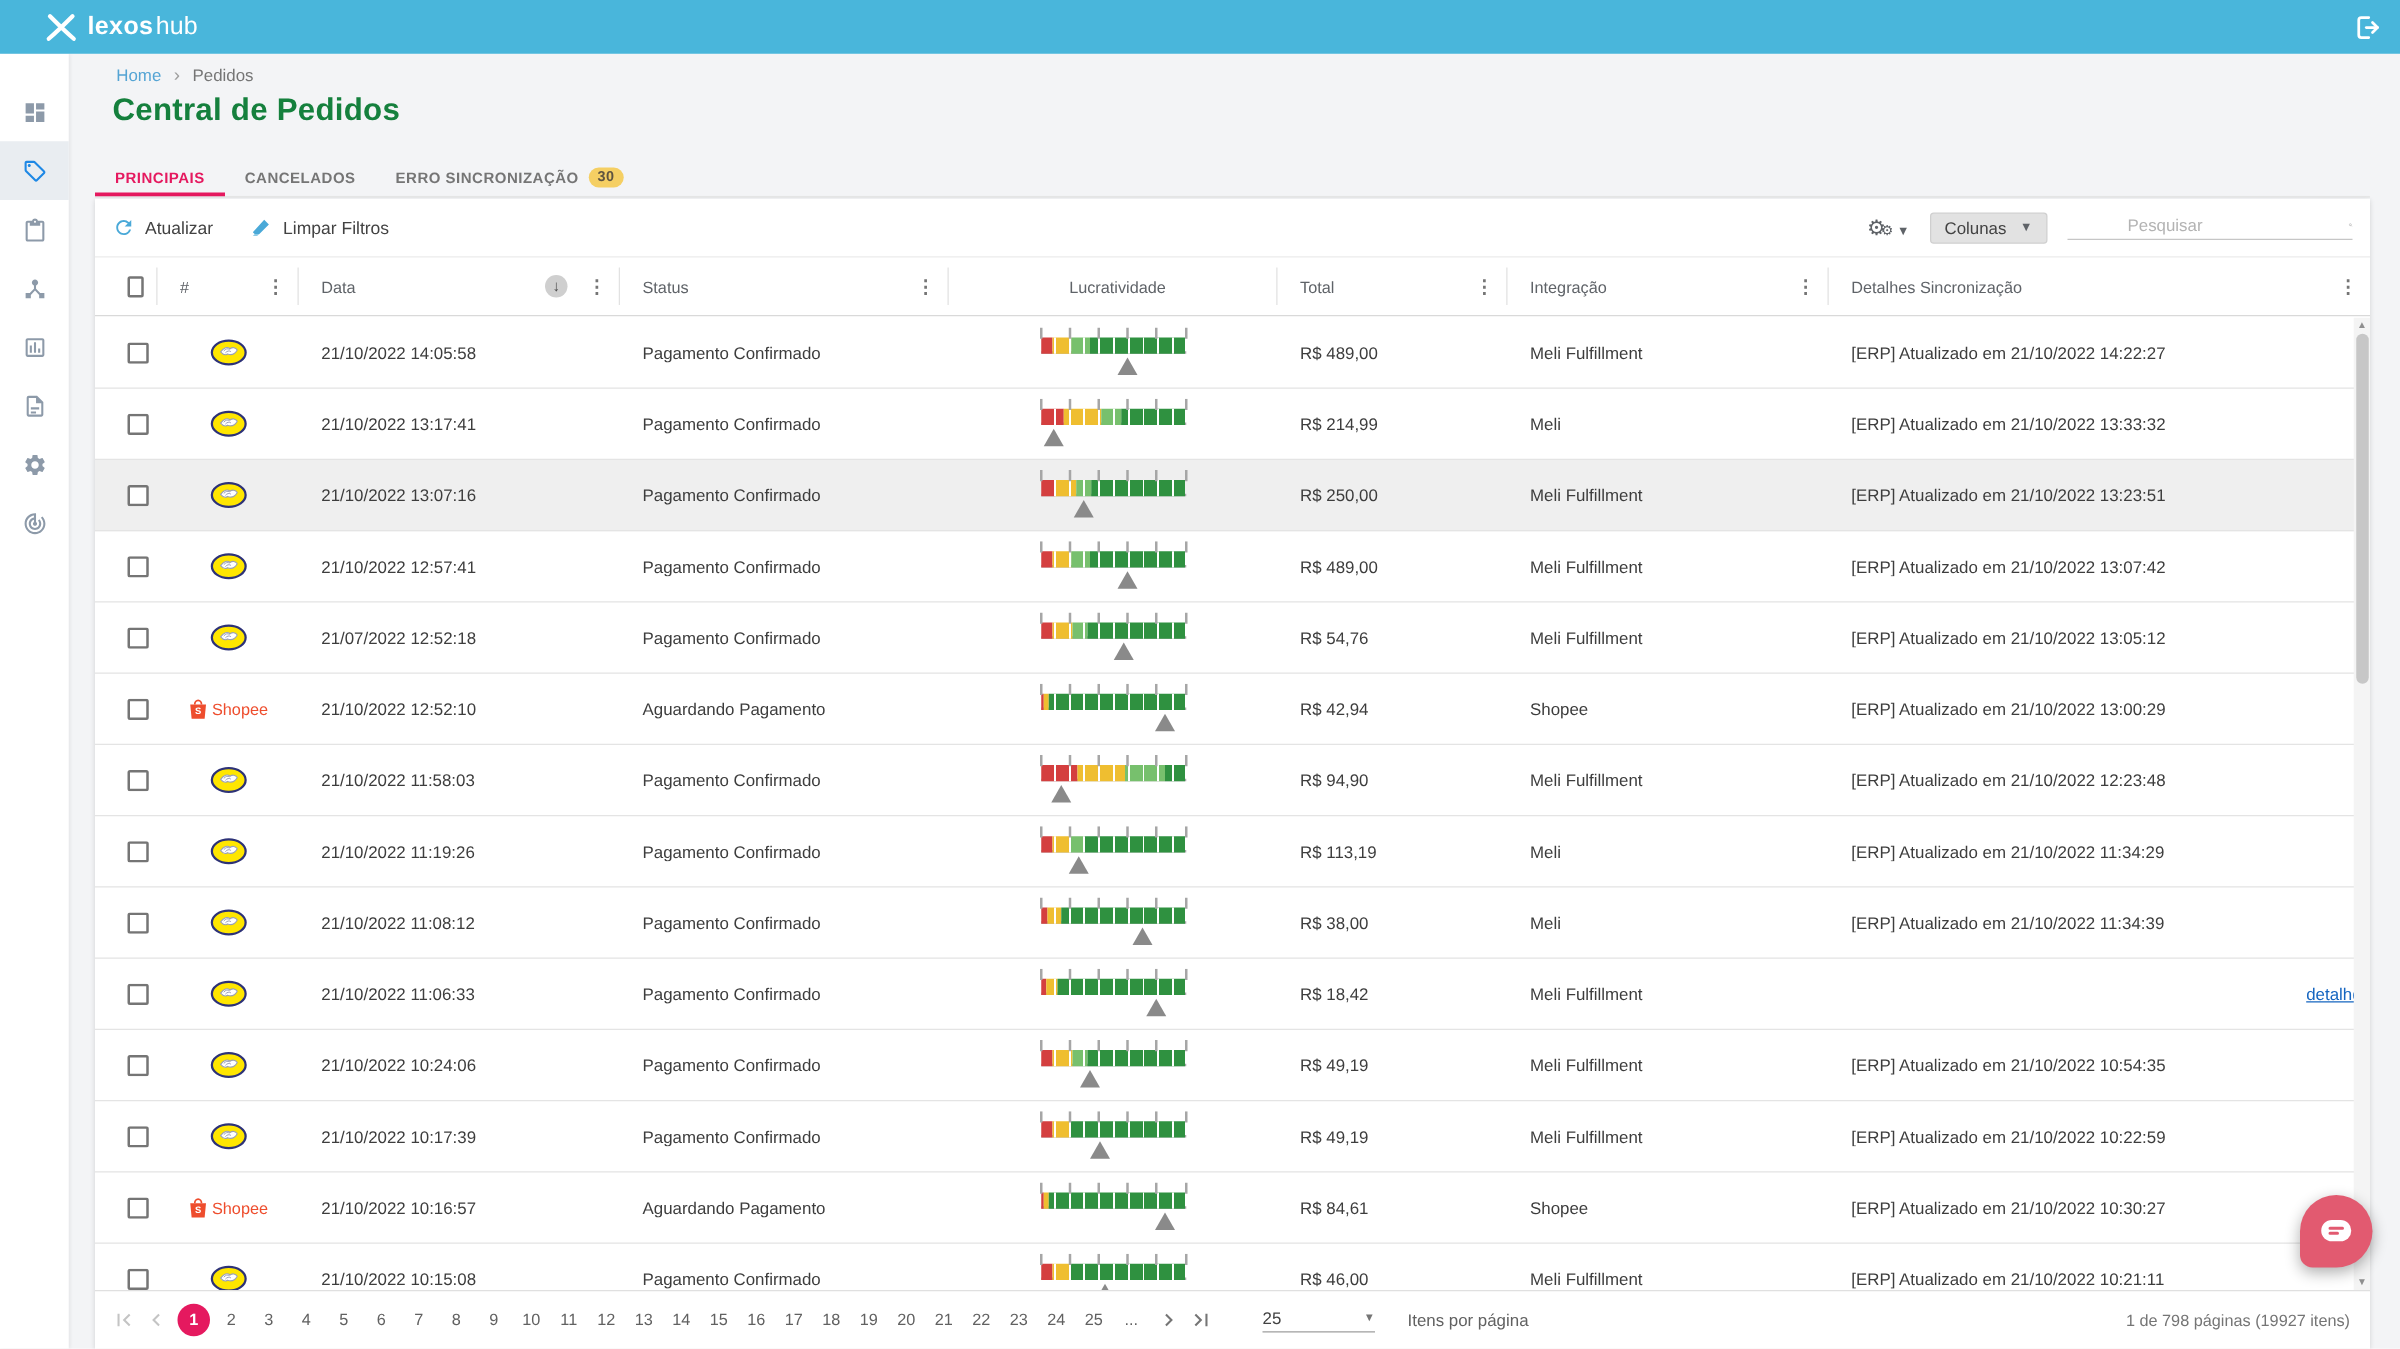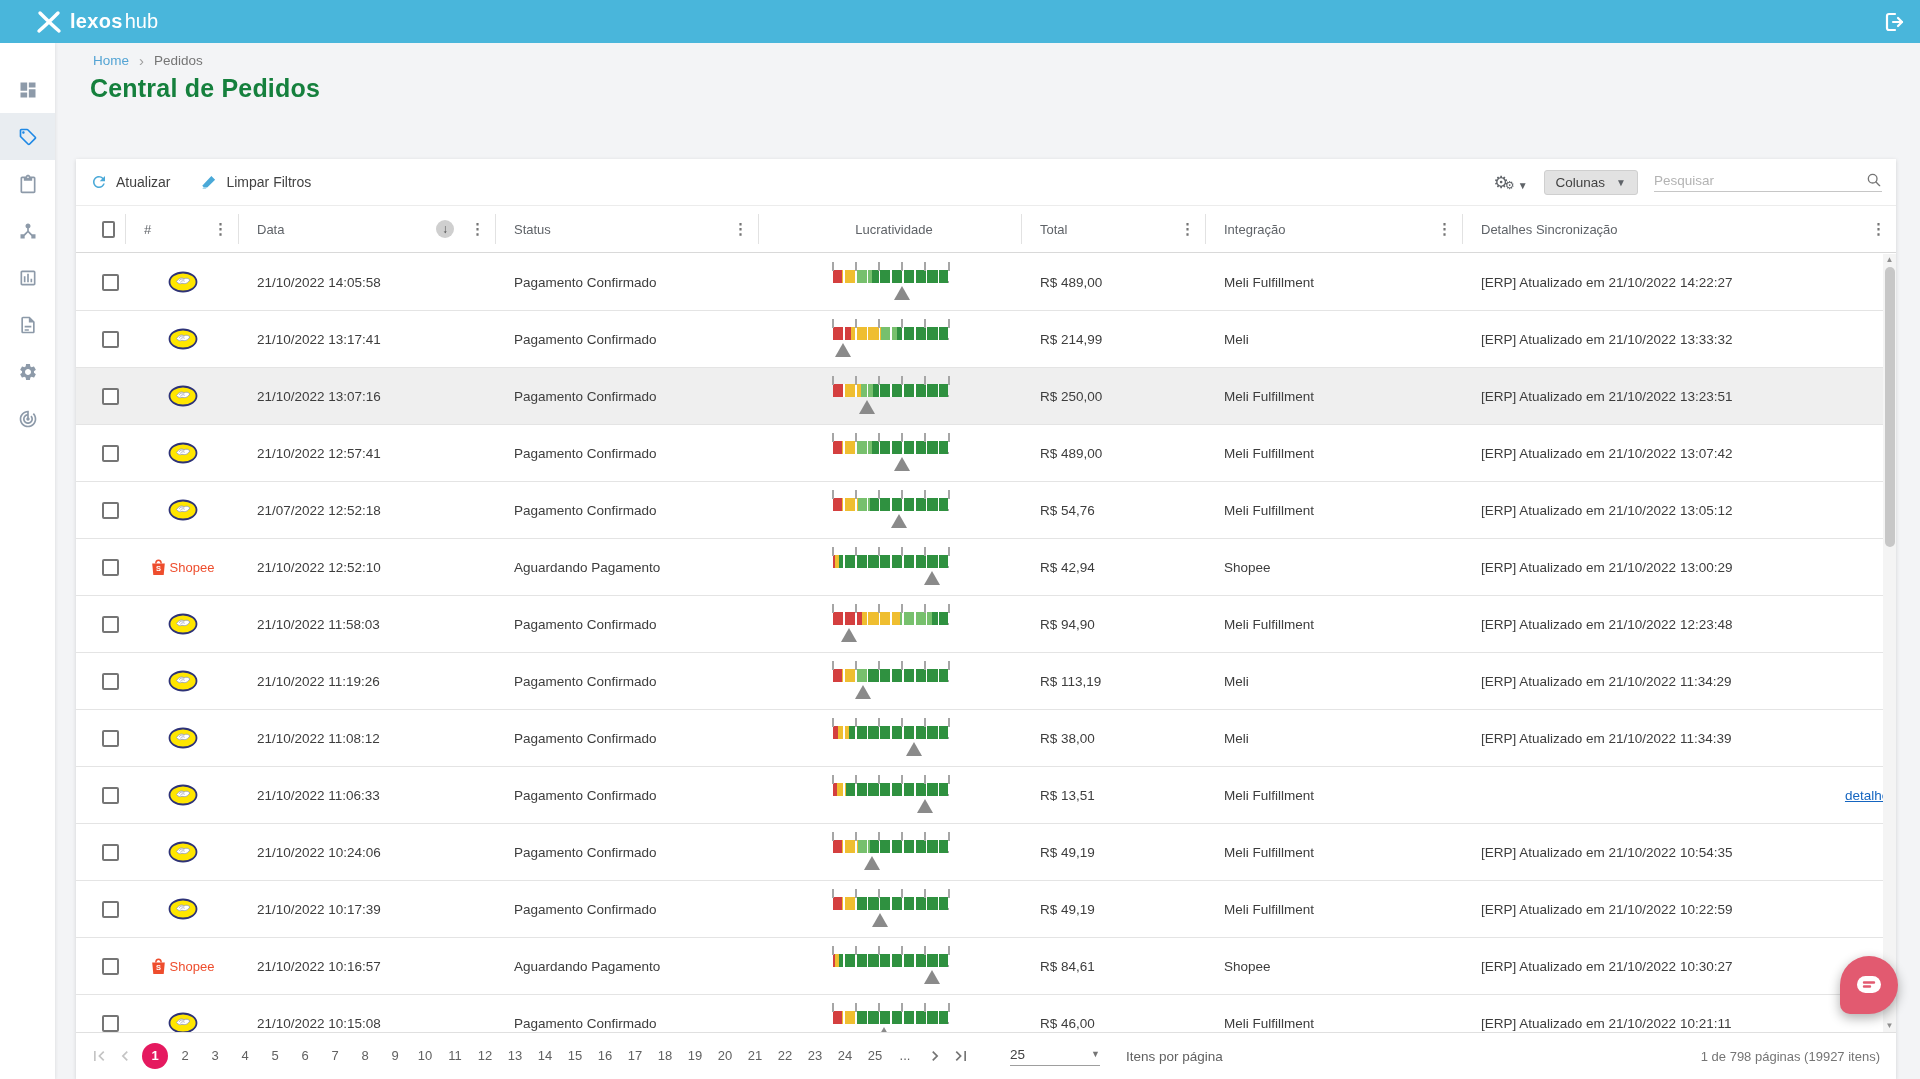--- a/index.html
+++ b/index.html
@@ -41,21 +41,21 @@
 
   .toolbar { height:47px; display:flex; align-items:center; padding:0 14px; border-bottom:1px solid #ececec; }
   .tool-btn { display:flex; align-items:center; gap:8px; font-size:14px; color:#424242; margin-right:30px; cursor:pointer; }
   .tool-right { margin-left:auto; display:flex; align-items:center; gap:16px; }
   .gears { color:#5f6368; display:flex; align-items:flex-end; cursor:pointer; }
   .gears .g1 { font-size:17px; line-height:17px; }
   .gears .g2 { font-size:11px; line-height:11px; margin-left:-4px; }
   .caret { color:#5f6368; font-size:10px; margin-left:3px; }
   .columns-btn { background:#e2e2e2; border:1px solid #cfcfcf; border-radius:3px; padding:4px 11px; font-size:13.5px; color:#424242; display:flex; align-items:center; gap:8px; cursor:pointer; }
   .tool-search { width:228px; border-bottom:1px solid #c6c6c6; display:flex; align-items:center; padding-bottom:3px; }
-  .tool-search input { flex:1; border:none; outline:none; font-size:13.5px; color:#424242; font-family:"Liberation Sans",sans-serif; }
+  .tool-search input { flex:1; border:none; outline:none; font-size:13.5px; color:#424242; font-family:"Liberation Sans",sans-serif;margin-left:48px; }
   .tool-search input::placeholder { color:#b3b3b3; opacity:1; }
 
   
   .grid-cols { display:grid; grid-template-columns:50px 113px 257px 263px 263px 184px 257px 433px; }
   .thead { height:47px; border-bottom:1px solid #d9d9d9; align-items:center; color:#5f6368; font-size:13px; }
   .th { height:30px; display:flex; align-items:center; padding:0 10px 0 18px; border-right:1px solid #e2e2e2; }
   .th:last-child { border-right:none; }
   .th.ctr { justify-content:center; }
   .kebab { margin-left:auto; color:#757575; font-size:15px; font-weight:bold; cursor:pointer; padding-left:6px; }
   .sort { width:18px; height:18px; border-radius:50%; background:#cfcfcf; color:#4a4a4a; display:flex; align-items:center; justify-content:center; font-size:12px; margin-left:auto; cursor:pointer; }
@@ -163,20 +163,32 @@
 </nav>
 
 <main class="content">
   <div class="breadcrumb">
     <span class="bc-home">Home</span>
     <span class="bc-sep">›</span>
     <span class="bc-cur">Pedidos</span>
   </div>
   <h1 class="page-title">Central de Pedidos</h1>
 
+  <div class="tab-bar">
+    <div class="tab active">
+        <span>PRINCIPAIS</span>
+      </div>
+    <div class="tab">
+        <span>CANCELADOS</span>
+      </div>
+    <div class="tab">
+        <span>ERRO SINCRONIZAÇÃO</span>
+        <span class="badge">30</span>
+      </div>
+  </div>
 
   <section class="card">
 
     <div class="toolbar">
       <div class="tool-btn">
         <svg width="18" height="18" viewBox="0 0 24 24">
             <path fill="#4aa9d8" d="M17.65 6.35A7.958 7.958 0 0 0 12 4c-4.42 0-7.99 3.58-8 8s3.57 8 8 8c3.73 0 6.84-2.55 7.73-6h-2.08A5.99 5.99 0 0 1 12 18c-3.31 0-6-2.69-6-6s2.69-6 6-6c1.66 0 3.14.69 4.22 1.78L13 11h7V4l-2.35 2.35z"></path>
           </svg>
         <span>Atualizar</span>
       </div>
@@ -677,21 +689,21 @@
                 <div class="g-tick" style="left: 0%;"></div>
                 <div class="g-tick" style="left: 20%;"></div>
                 <div class="g-tick" style="left: 40%;"></div>
                 <div class="g-tick" style="left: 60%;"></div>
                 <div class="g-tick" style="left: 80%;"></div>
                 <div class="g-tick" style="left: 100%;"></div>
                 <div class="g-ptr" style="left: 80%;"></div>
               </div>
             </div>
     <div class="td">
-              <span>R$ 13,51</span>
+              <span>R$ 18,42</span>
             </div>
     <div class="td">
               <span>Meli Fulfillment</span>
             </div>
     <div class="td ctr">
               <a href="#">detalhes</a>
             </div>
   </div>
           <div class="tr grid-cols">
     <div class="td c-select">

